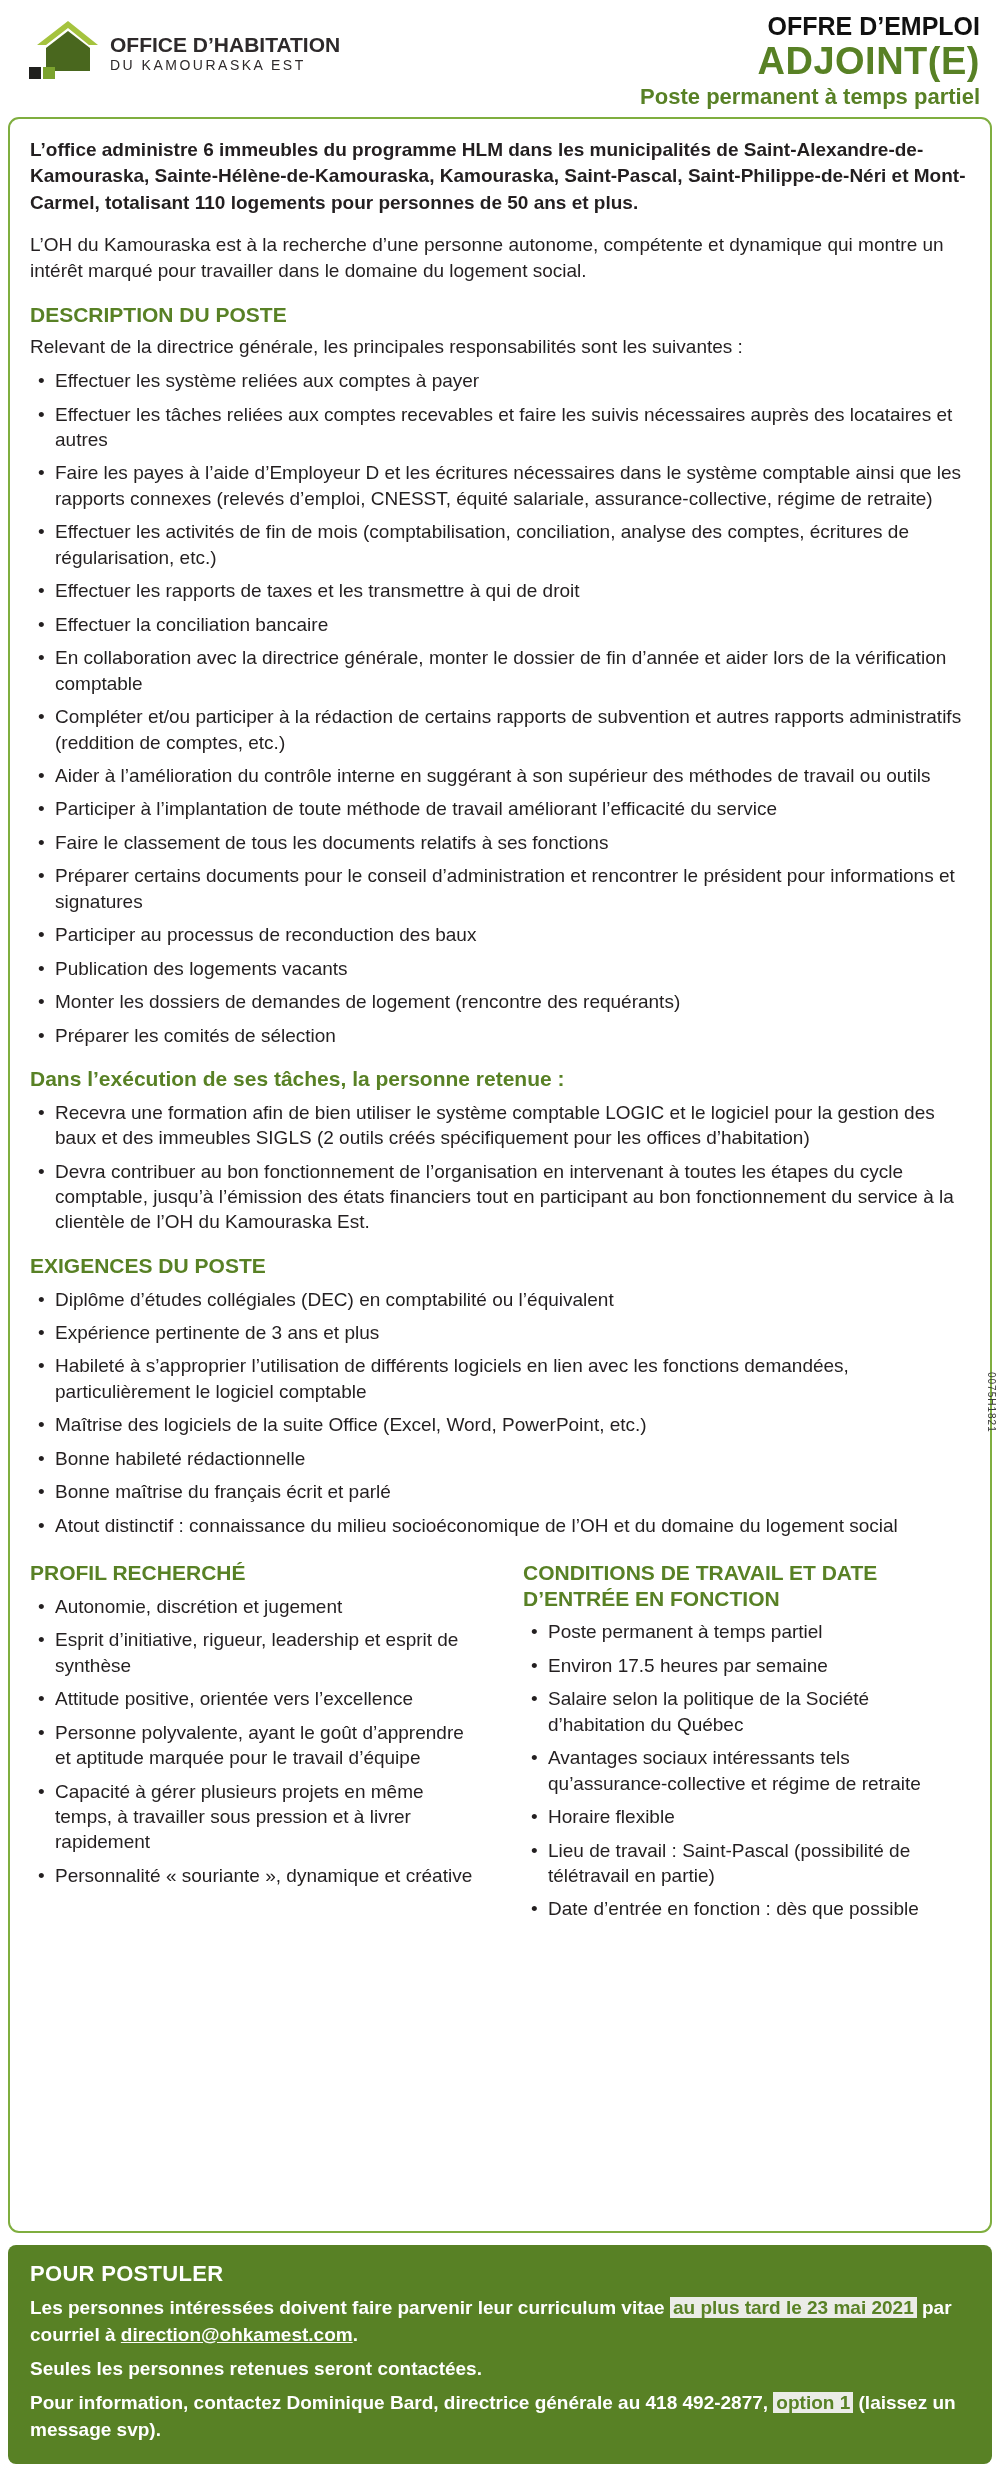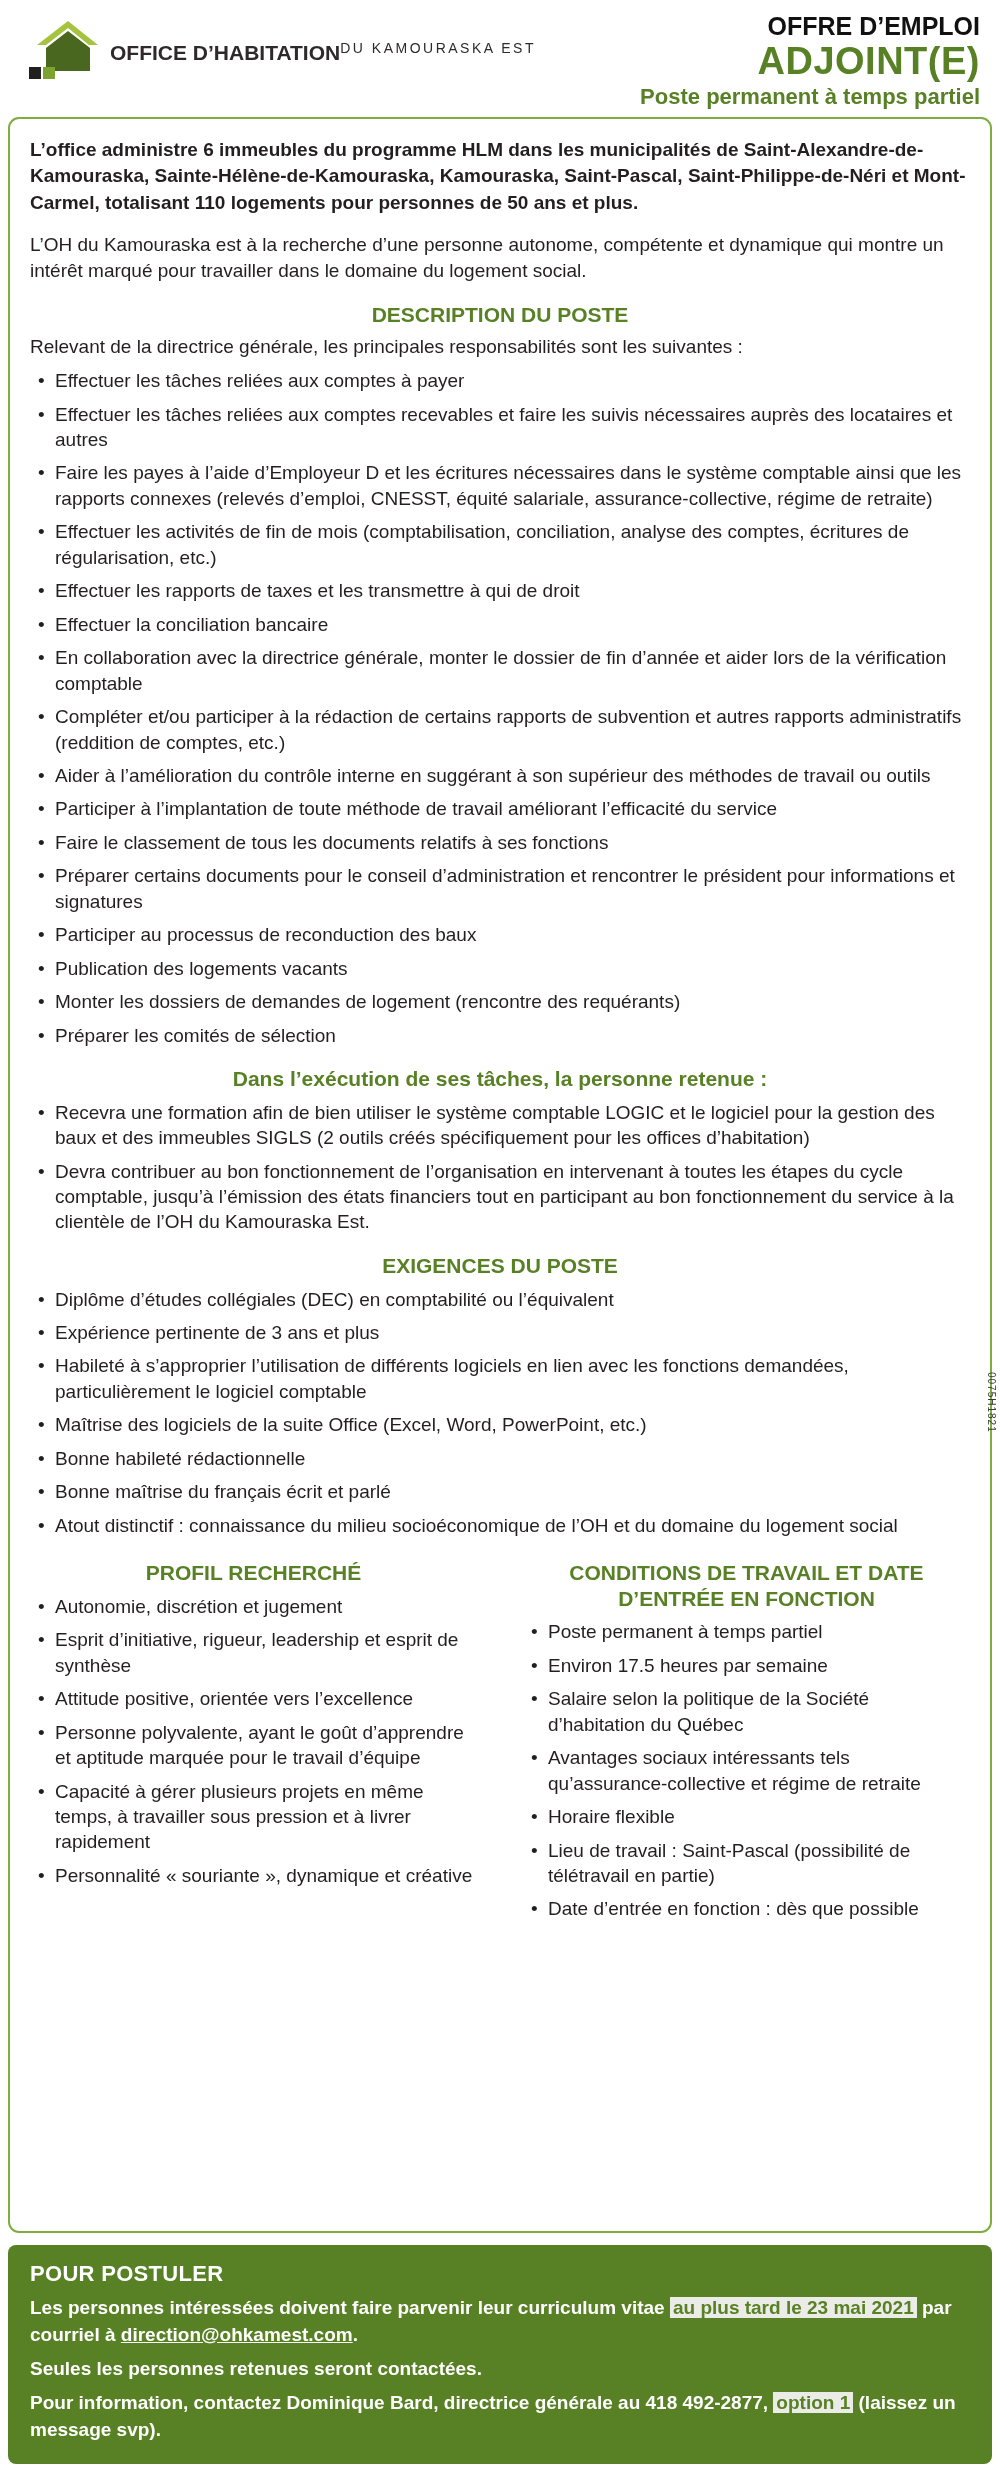--- a/index.html
+++ b/index.html
@@ -7,36 +7,36 @@
   body {
     width:1000px; height:2474px; margin:0 auto;
     font-family:"Liberation Sans", sans-serif;
     color:var(--text, #231f20);
   }
   .page { display:flex; flex-direction:column; height:100%; padding:8px 8px 10px; position:relative; }
 
   
   .header { display:flex; justify-content:space-between; align-items:flex-start; padding:4px 12px 8px 18px; }
   .logo { display:flex; align-items:center; gap:12px; margin-top:8px; }
-  .logo-text { display:flex; flex-direction:row; line-height:1.2; }
+  .logo-text { display:flex; flex-direction:column; line-height:1.2; }
   .logo-text .l1 { font-weight:bold; font-size:21px; color:#2e2a2b; }
   .logo-text .l2 { font-size:14px; letter-spacing:2.5px; color:#2e2a2b; }
   .head-right { text-align:right; line-height:1.12; }
   .offer-label { font-size:25px; font-weight:bold; color:#111111; }
   .job-title { font-size:38px; font-weight:bold; color:var(--green, #588125); letter-spacing:0.5px; }
   .job-subtitle { font-size:22px; font-weight:bold; color:var(--green, #588125); margin-top:2px; }
 
   
   .content {
     flex:1; border:2px solid var(--green-light, #7fae3f); border-radius:11px;
     padding:18px 20px 16px; font-size:19px; line-height:1.38;
   }
   .bold-intro { font-weight:bold; }
   .para { margin-top:16px; }
-  h2.green { color:var(--green, #588125); font-size:21px; font-weight:bold; margin-top:18px; line-height:1.22;text-align:center; }
+  h2.green { color:var(--green, #588125); font-size:21px; font-weight:bold; margin-top:18px; line-height:1.22; }
   .lead { margin-top:6px; }
   ul { list-style:none; margin-top:2px; }
   li { position:relative; padding-left:25px; margin-top:8px; line-height:1.34; }
   li::before { content:"•"; position:absolute; left:8px; top:0; }
   .columns { display:flex; gap:46px; margin-top:18px; }
   .col { flex:1; }
   .columns h2.green { margin-top:4px; }
 
   
   .footer {
@@ -80,21 +80,21 @@
     </div>
   </header>
 
   <main class="content">
     <p class="bold-intro">L’office administre 6 immeubles du programme HLM dans les municipalités de Saint-Alexandre-de-Kamouraska, Sainte-Hélène-de-Kamouraska, Kamouraska, Saint-Pascal, Saint-Philippe-de-Néri et Mont-Carmel, totalisant 110 logements pour personnes de 50 ans et plus.</p>
     <p class="para">L’OH du Kamouraska est à la recherche d’une personne autonome, compétente et dynamique qui montre un intérêt marqué pour travailler dans le domaine du logement social.</p>
 
     <h2 class="green">DESCRIPTION DU POSTE</h2>
     <p class="lead">Relevant de la directrice générale, les principales responsabilités sont les suivantes :</p>
     <ul>
-        <li>Effectuer les tâches reliées aux comptes à payer</li>
+        <li>Effectuer les système reliées aux comptes à payer</li>
         <li>Effectuer les tâches reliées aux comptes recevables et faire les suivis nécessaires auprès des locataires et autres</li>
         <li>Faire les payes à l’aide d’Employeur D et les écritures nécessaires dans le système comptable ainsi que les rapports connexes (relevés d’emploi, CNESST, équité salariale, assurance-collective, régime de retraite)</li>
         <li>Effectuer les activités de fin de mois (comptabilisation, conciliation, analyse des comptes, écritures de régularisation, etc.)</li>
         <li>Effectuer les rapports de taxes et les transmettre à qui de droit</li>
         <li>Effectuer la conciliation bancaire</li>
         <li>En collaboration avec la directrice générale, monter le dossier de fin d’année et aider lors de la vérification comptable</li>
         <li>Compléter et/ou participer à la rédaction de certains rapports de subvention et autres rapports administratifs (reddition de comptes, etc.)</li>
         <li>Aider à l’amélioration du contrôle interne en suggérant à son supérieur des méthodes de travail ou outils</li>
         <li>Participer à l’implantation de toute méthode de travail améliorant l’efficacité du service</li>
         <li>Faire le classement de tous les documents relatifs à ses fonctions</li>

